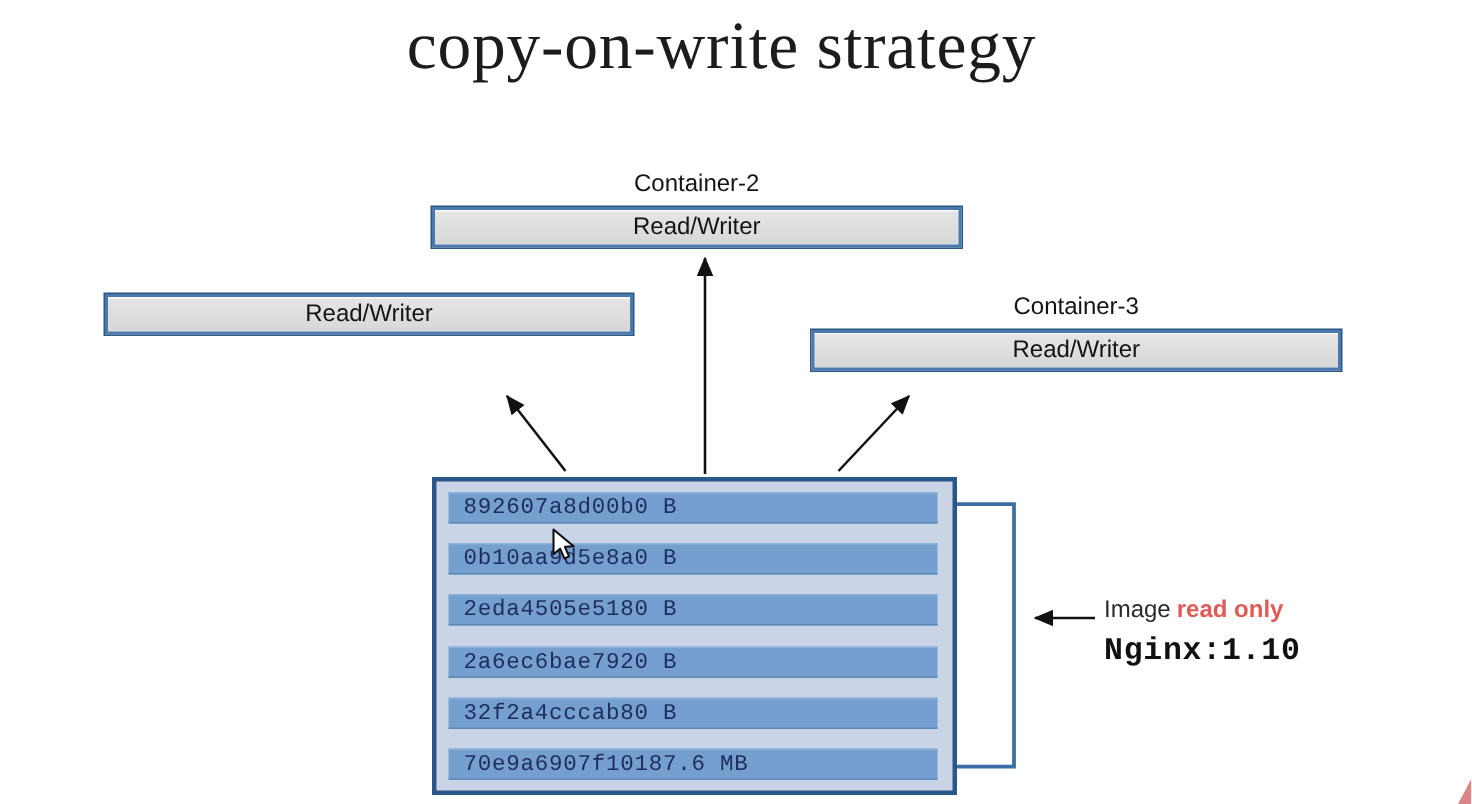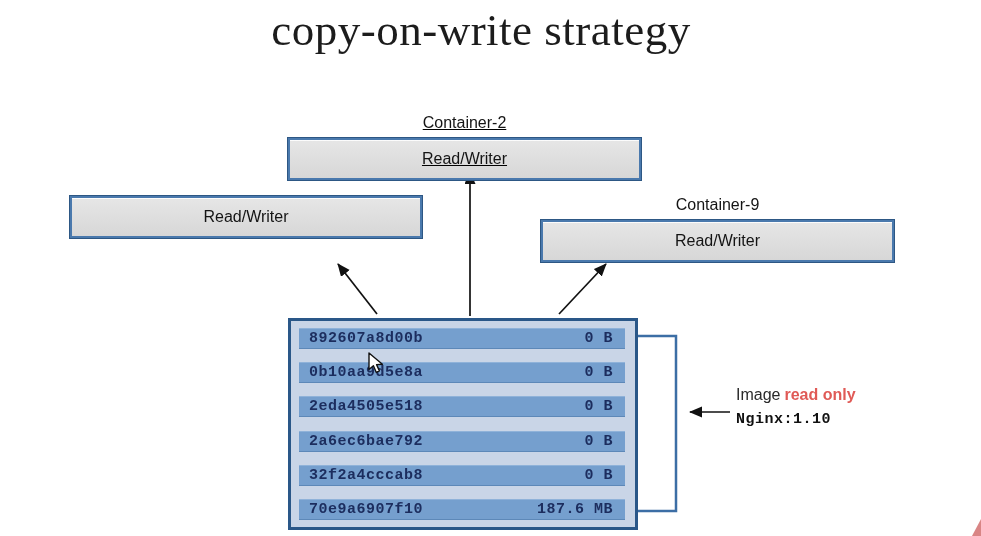--- a/index.html
+++ b/index.html
@@ -32,33 +32,33 @@
   .bracket { stroke: #3c6ea5; stroke-width: 2.5; fill: none; }
 
   .container-group { position: absolute; }
   .container-label {
     text-align: center;
     font-size: 16px;
     color: #141414;
     margin-bottom: 6px;
   }
   .container-bar {
-    height: 42px;
+    height: 27px;
     border: 2px solid #4a79ad;
     outline: 1px solid #2d5784;
     background: linear-gradient(#e6e6e6, #d7d7d7);
     box-shadow: inset 0 1px 0 rgba(255,255,255,0.85);
     display: flex;
     align-items: center;
     justify-content: center;
     font-size: 16px;
     color: #141414;
   }
   .c1 { left: 70px;  top: 196px; width: 352px; }
-  .c2 { left: 288px; top: 114px; width: 353px; text-decoration: underline; }
+  .c2 { left: 288px; top: 114px; width: 353px; }
   .c3 { left: 541px; top: 196px; width: 353px; }
 
   .layer-stack {
     position: absolute;
     left: 288px;
     top: 318px;
     width: 350px;
     height: 212px;
     border: 3px solid #2a5788;
     background: #c9d5e7;
@@ -67,36 +67,36 @@
     flex-direction: column;
     justify-content: space-between;
   }
   .layer-row {
     height: 21px;
     background: #759fce;
     border-top: 1px solid #8fb2d9;
     border-bottom: 1px solid #5d88b8;
     display: flex;
     align-items: center;
-    justify-content: space-between;
+    justify-content: flex-start;
     font-family: "Liberation Mono", monospace;
-    font-weight: bold;
+    font-weight: normal;
     font-size: 15px;
     color: #1c2d5e;
     padding: 0 12px 0 10px;
     letter-spacing: 0.5px;
   }
-  .annotation { position: absolute; left: 736px; top: 386px; }
+  .annotation { position: absolute; left: 736px; top: 398px; }
   .annotation-line1 { font-size: 16px; color: #2a2a2a; }
   .annotation-line1 .red { color: #e05a56; font-weight: bold; margin-left: 4px; }
   .annotation-line2 {
     margin-top: 7px;
     font-family: "Liberation Mono", monospace;
     font-weight: bold;
-    font-size: 15px;
+    font-size: 21px;
     color: #111111;
     letter-spacing: 0.5px;
   }
   .mouse-cursor { position: absolute; left: 368px; top: 352px; }
   .corner-flag {
     position: absolute;
     right: 0;
     bottom: 0;
     width: 0;
     height: 0;
@@ -131,21 +131,21 @@
     </div>
   </div>
 
   <div class="container-group c1">
     <div class="container-bar">
       <span>Read/Writer</span>
     </div>
   </div>
 
   <div class="container-group c3">
-    <div class="container-label">Container-9</div>
+    <div class="container-label">Container-3</div>
     <div class="container-bar">
       <span>Read/Writer</span>
     </div>
   </div>
 
   <div class="layer-stack">
     <div class="layer-row">
       <span class="layer-id">892607a8d00b</span>
       <span class="layer-size">0 B</span>
     </div>

